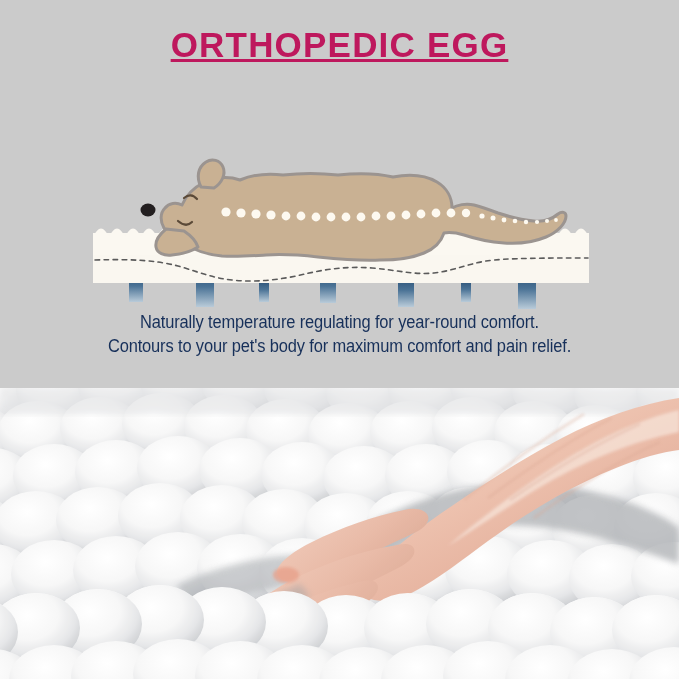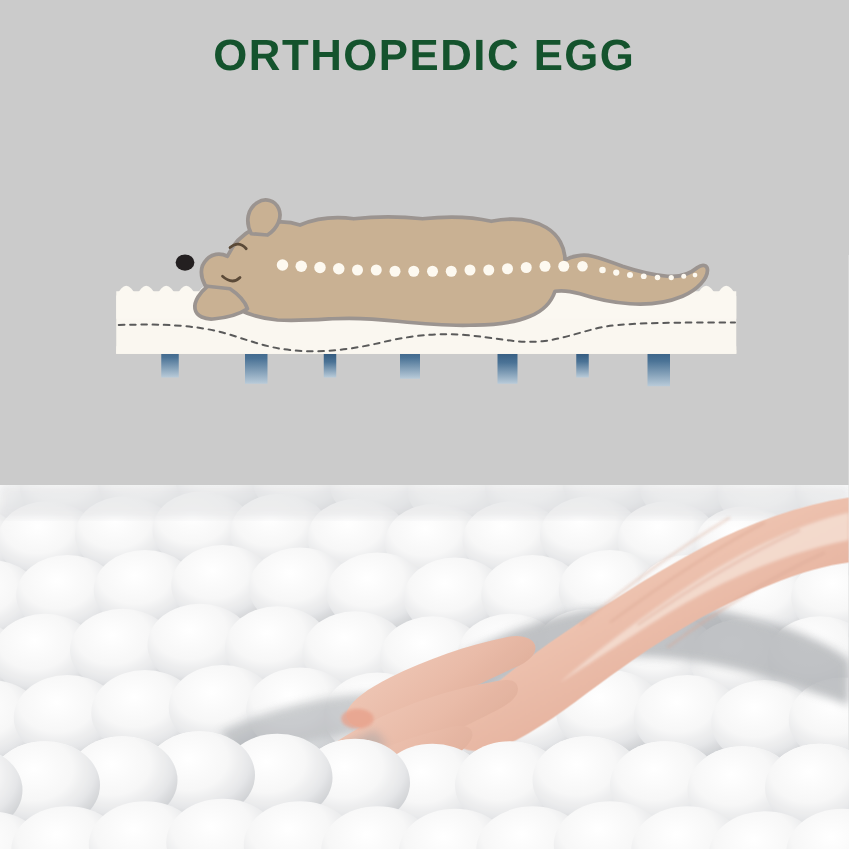--- a/index.html
+++ b/index.html
@@ -16,22 +16,23 @@
   #title-block{
     position:absolute;left:0;top:26px;width:679px;text-align:center;
     line-height:1.08;
   }
   #title-block .tline{
     display:block;
     font-family:"Liberation Sans",sans-serif;
     font-weight:bold;
     font-size:35px;
     letter-spacing:1.2px;
-    color:#14532d;
+    color:#be185d;
     white-space:nowrap;
+    text-decoration:underline;
   }
   #illustration{
     position:absolute;left:0;top:125px;width:679px;height:185px;
   }
   #caption-block{
     position:absolute;left:0;top:311px;width:679px;text-align:center;
   }
   #caption-block .cline{
     display:block;
     font-family:"Liberation Sans Narrow","Liberation Sans",sans-serif;
@@ -211,20 +212,24 @@
         <path d="M95,135 C130,134 155,135 178,141
                  C196,146 212,153 232,155
                  C258,158 284,154 305,149
                  C326,144 348,141 372,143
                  C396,145 414,150 434,148
                  C452,146 468,139 486,136
                  C506,133 545,133 588,133" fill="none" stroke="#5a5a5a" stroke-width="1.6" stroke-dasharray="4.5 4.5" stroke-linecap="round"></path>
       </svg>
     </div>
 
+    <div id="caption-block">
+      <span class="cline">Naturally temperature regulating for year-round comfort.</span>
+      <span class="cline">Contours to your pet's body for maximum comfort and pain relief.</span>
+    </div>
   </div>
 
   <div id="photo-panel">
     <svg width="679" height="291" viewBox="0 0 679 291" xmlns="http://www.w3.org/2000/svg">
       <defs>
 
         <radialGradient id="bump" cx="40%" cy="32%" r="68%">
           <stop offset="0%" stop-color="#ffffff"></stop>
           <stop offset="52%" stop-color="#f7f7f7"></stop>
           <stop offset="82%" stop-color="#e4e5e7"></stop>

